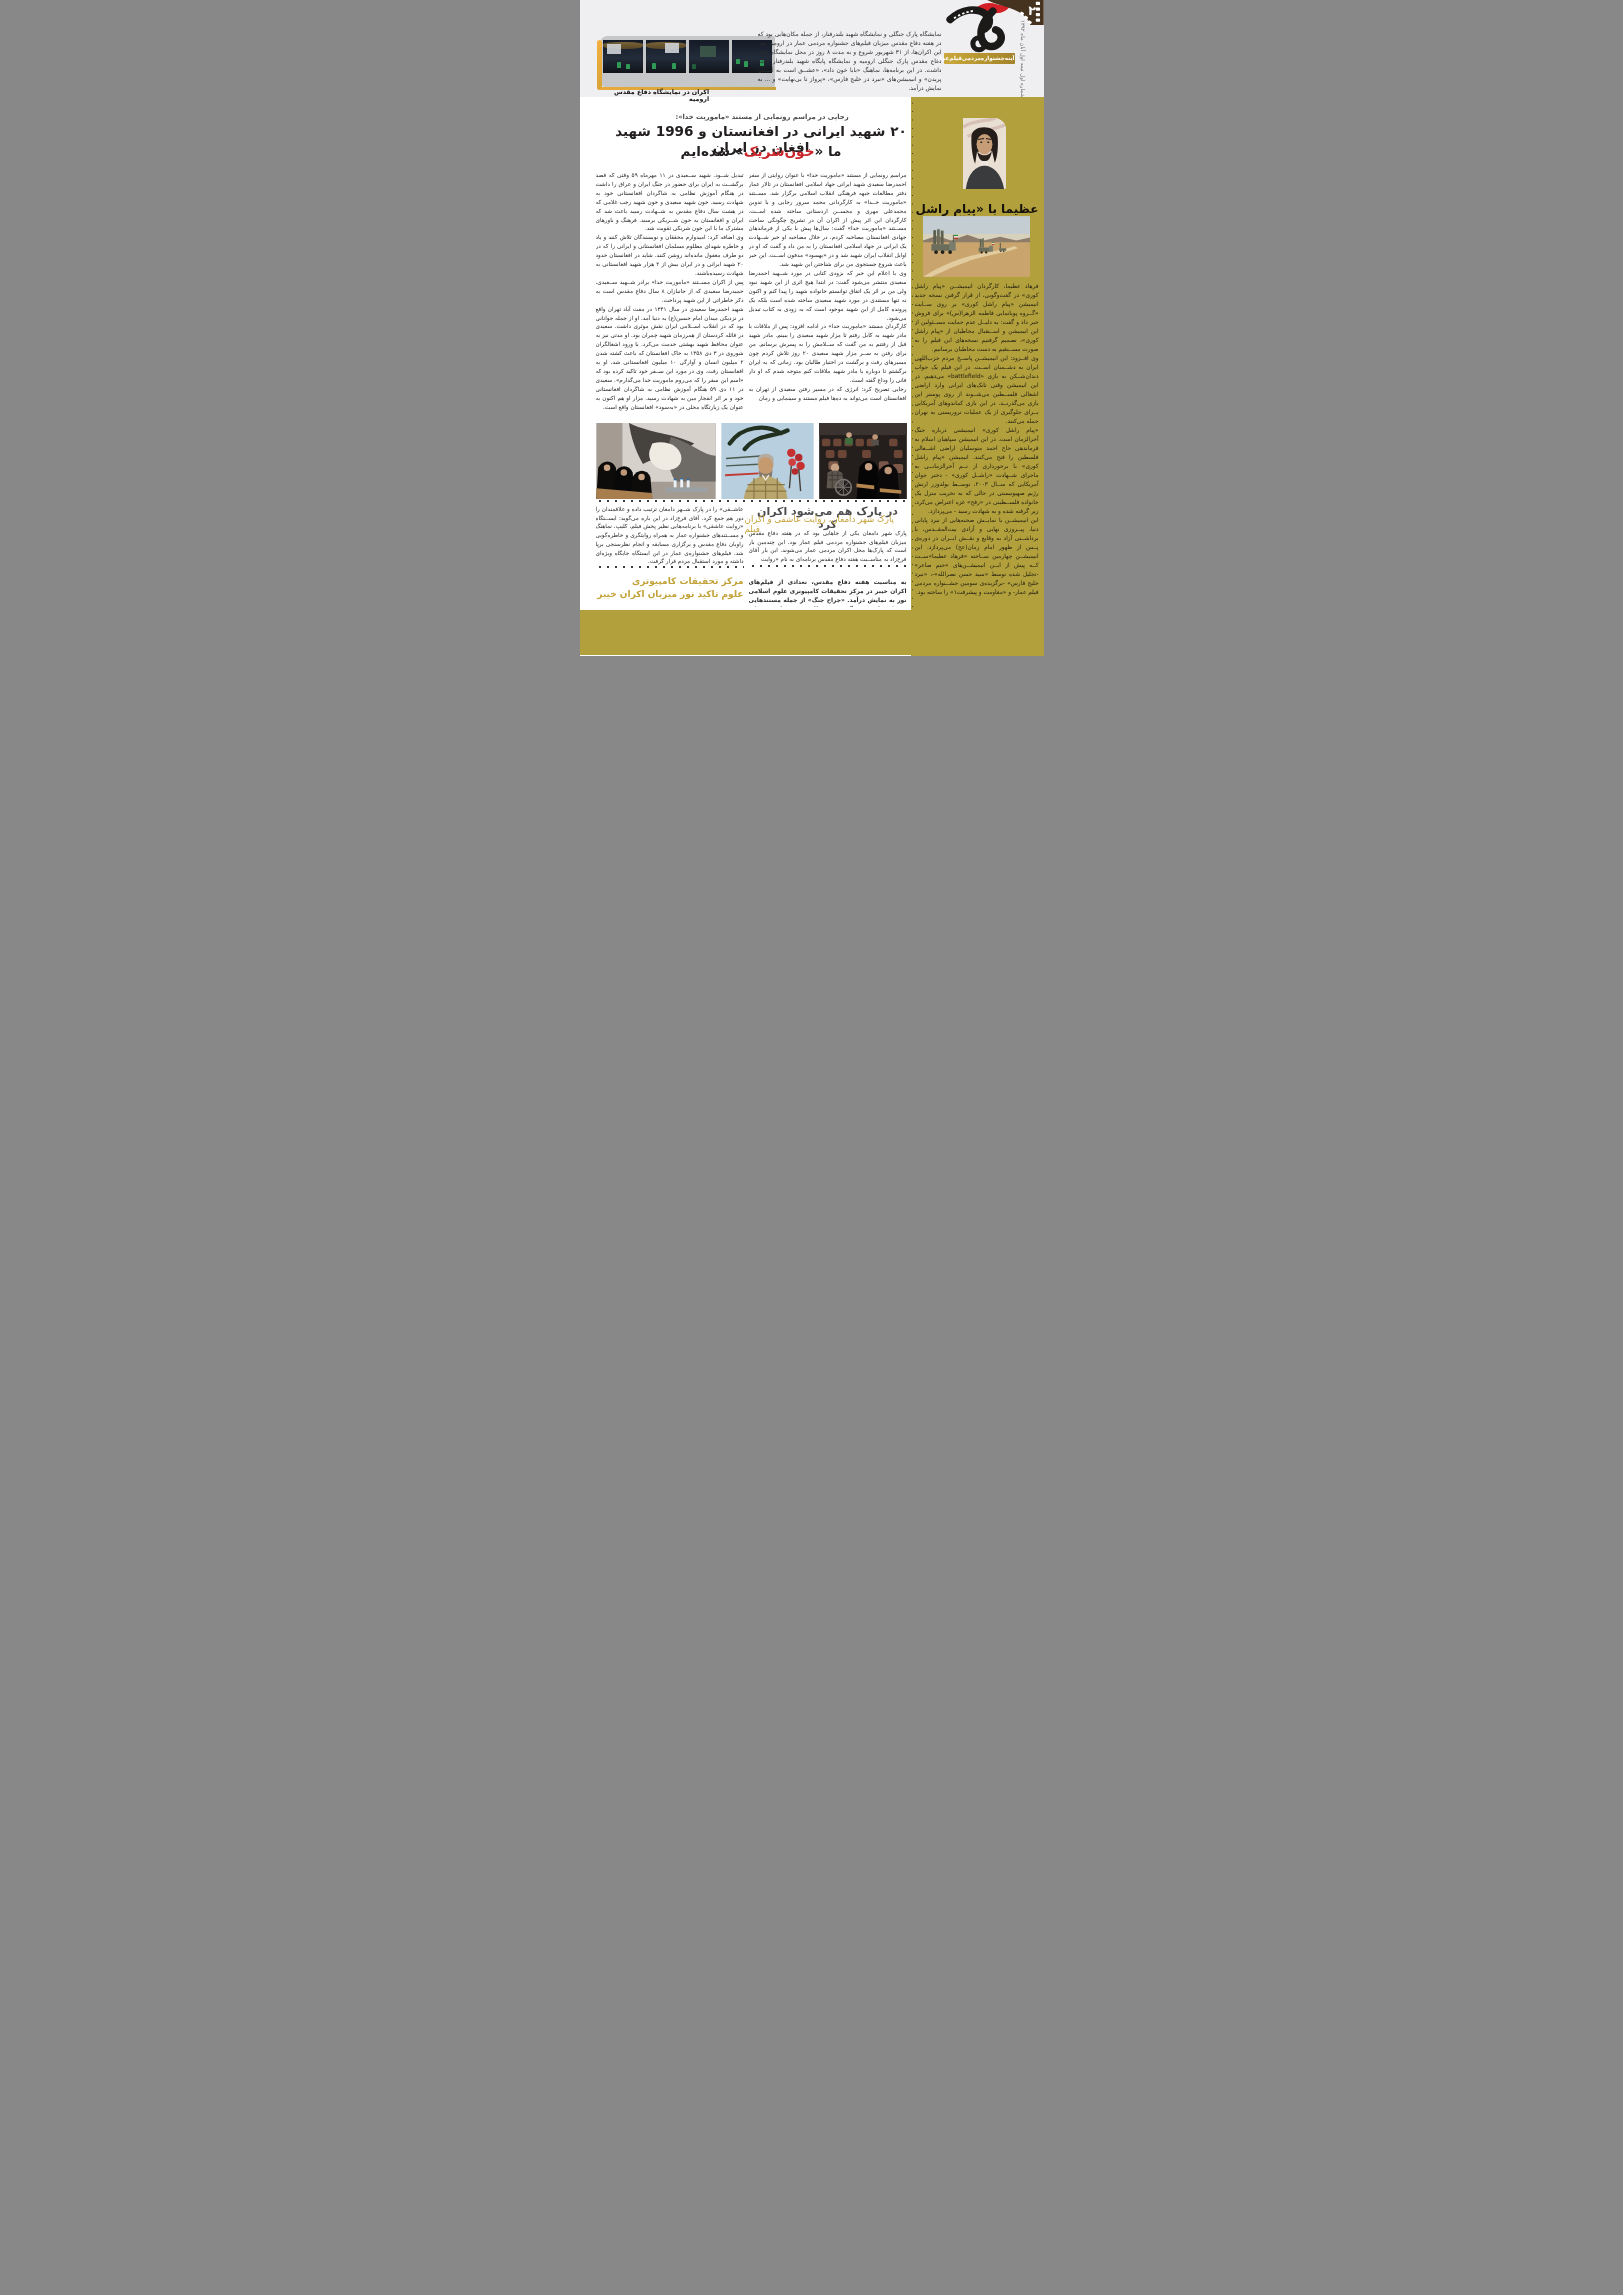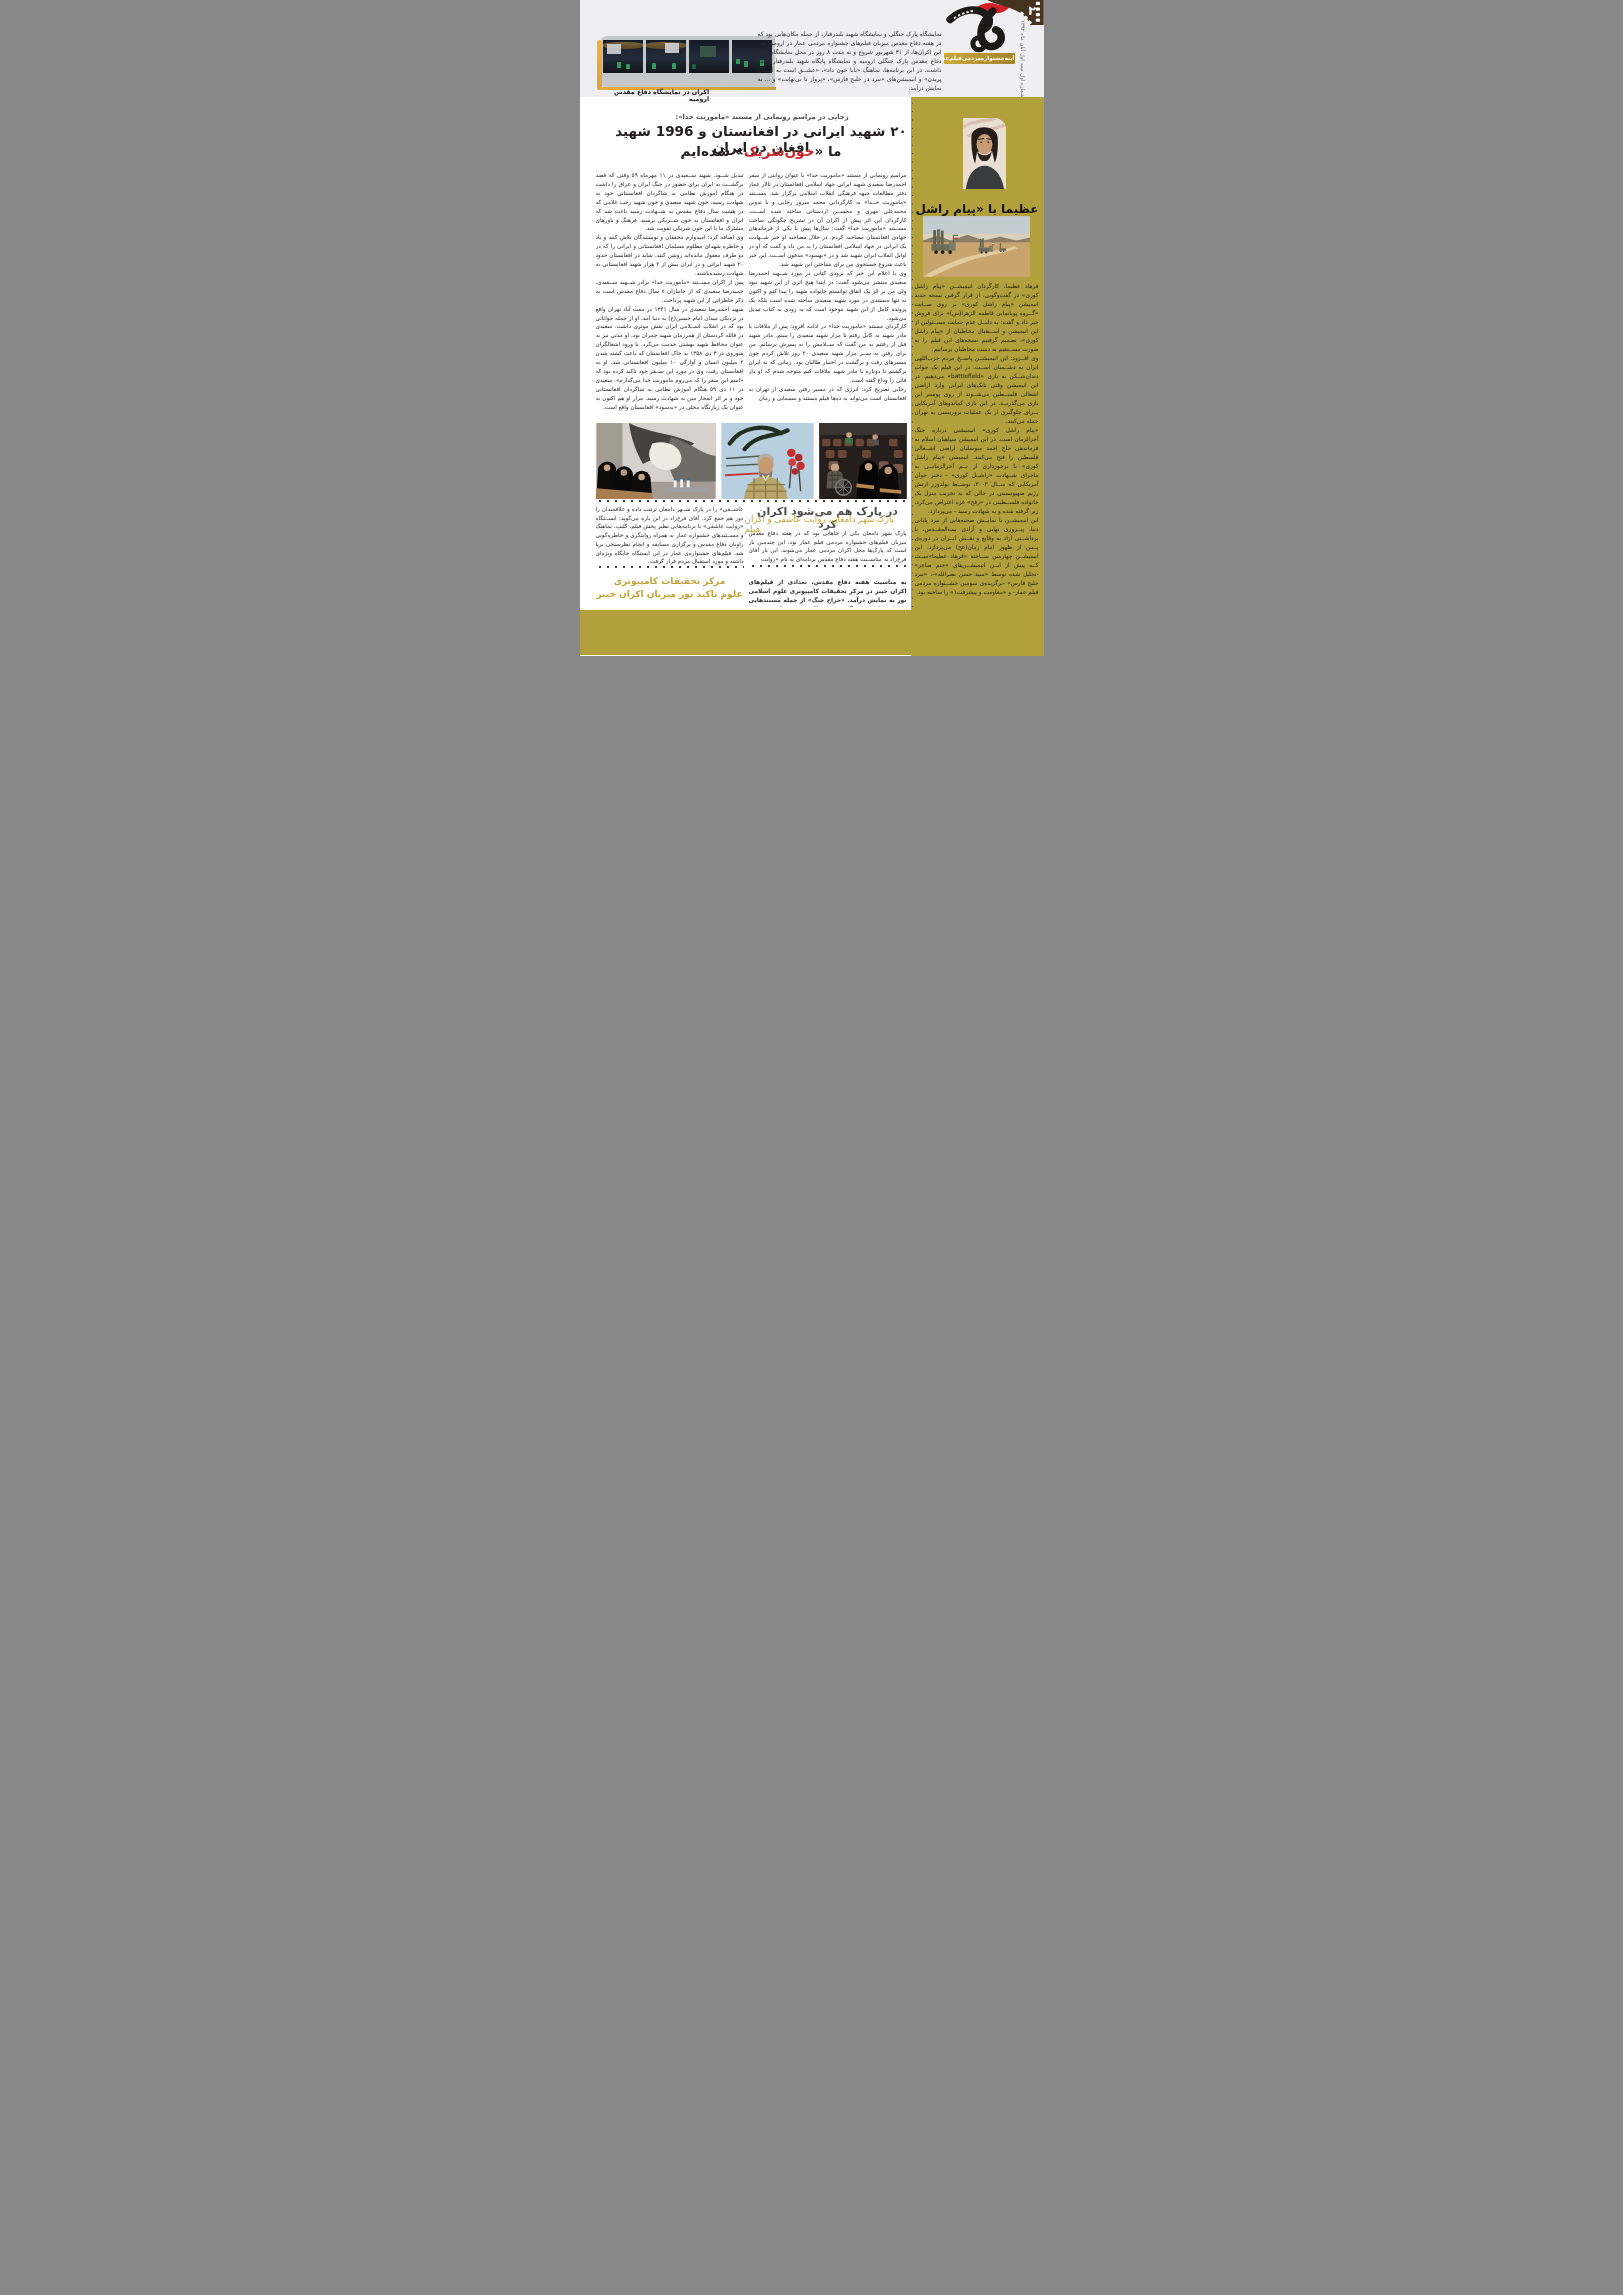--- a/index.html
+++ b/index.html
@@ -67,21 +67,21 @@
 
   
   .park-kicker{left:169px;top:505px;width:158px;text-align:center;font-size:11px;font-weight:bold;color:#4d4d4f;}
   .park-headline{left:165px;top:514px;width:166px;text-align:left;font-size:8.7px;font-weight:normal;color:#c8a43c;}
   .park-body{left:169px;top:529px;width:158px;height:35px;font-size:5.7px;line-height:8.7px;
         text-align:justify;color:#2b2b2d;overflow:hidden;}
   .park-note{left:169px;top:578px;width:158px;height:29px;font-size:5.9px;line-height:9px;font-weight:bold;
         text-align:justify;color:#2b2b2d;overflow:hidden;}
   .left-cont{left:16px;top:505px;width:148px;height:61px;font-size:5.7px;line-height:8.7px;
         text-align:justify;color:#2b2b2d;overflow:hidden;}
-  .noor-heading{left:16px;top:575px;width:148px;text-align:center;font-size:9px;line-height:13px;
+  .noor-heading{left:16px;top:575px;width:148px;font-size:9px;line-height:13px;
         font-weight:bold;color:#c3a238;}
 </style>
 </head>
 <body>
 
 <div id="page">
 
   <div class="abs header-bg"></div>
 
   <div class="abs photo-panel">

